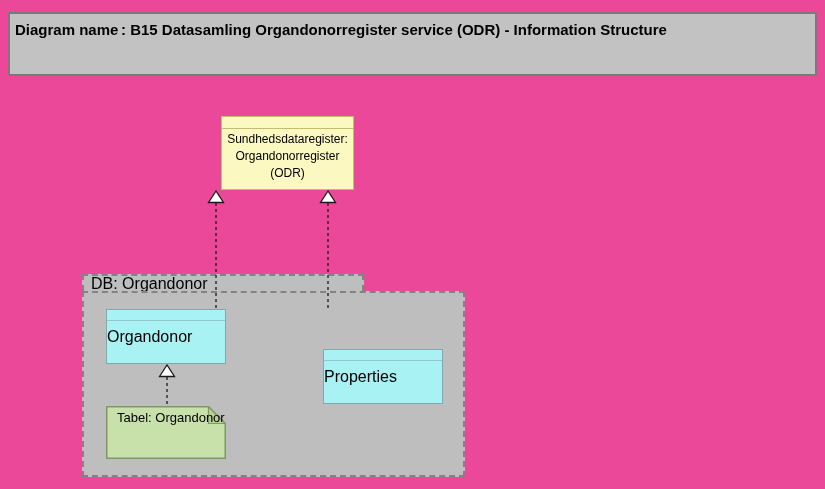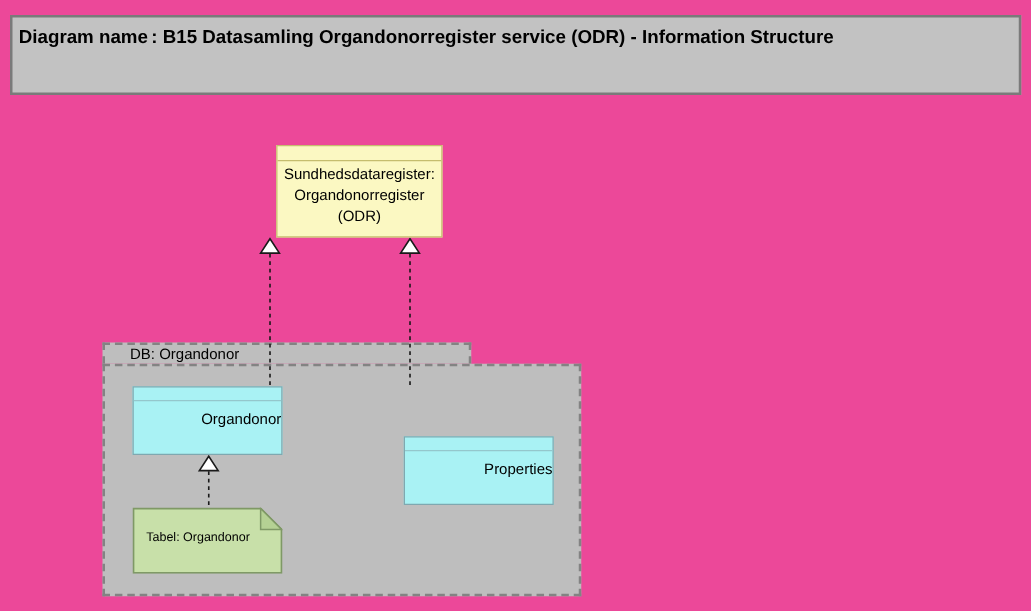--- a/index.html
+++ b/index.html
@@ -38,24 +38,24 @@
   .header-row .hvalue { flex: 1; }
 
   
   .group-tab {
     position: absolute;
     left: 82px; top: 274px;
     width: 271px; height: 15px;
     background: #bebebe;
     border: 2px dashed #838383;
     border-bottom: none;
-    font-size: 12px;
+    font-size: 16px;
     line-height: 15px;
     color: #000000;
-    padding-left: 20px;
+    padding-left: 7px;
     z-index: 1;
   }
   .group-body {
     position: absolute;
     left: 82px; top: 291px;
     width: 379px; height: 182px;
     background: #bebebe;
     border: 2px dashed #838383;
     z-index: 1;
   }
@@ -111,39 +111,39 @@
     background: #a9f2f4;
     border: 1.5px solid #7fa8b0;
   }
   .node-cyan.pos-left  { left: 106px; }
   .node-cyan.pos-right { left: 323px; margin-top: 40px; }
   .node-cyan .band {
     height: 10px;
     border-bottom: 1px solid #94c7cc;
   }
   .node-cyan .node-label {
-    text-align: right;
-    font-size: 12px;
+    text-align: left;
+    font-size: 16px;
     padding-top: 7px;
   }
 
   
   .note {
     position: absolute;
     top: 406px;
     width: 120px; height: 53px;
     z-index: 3;
   }
   .note.pos-left  { left: 106px; }
   .note.pos-right { left: 323px; }
   .note svg { position: absolute; left: 0; top: 0; }
   .note .note-label {
     position: absolute;
-    left: 11px; top: 19px;
-    font-size: 10px;
+    left: 11px; top: 4px;
+    font-size: 13px;
     color: #000000;
     white-space: nowrap;
     text-align: right;
   }
 </style>
 </head>
 <body>
 
 <div class="canvas">
 

